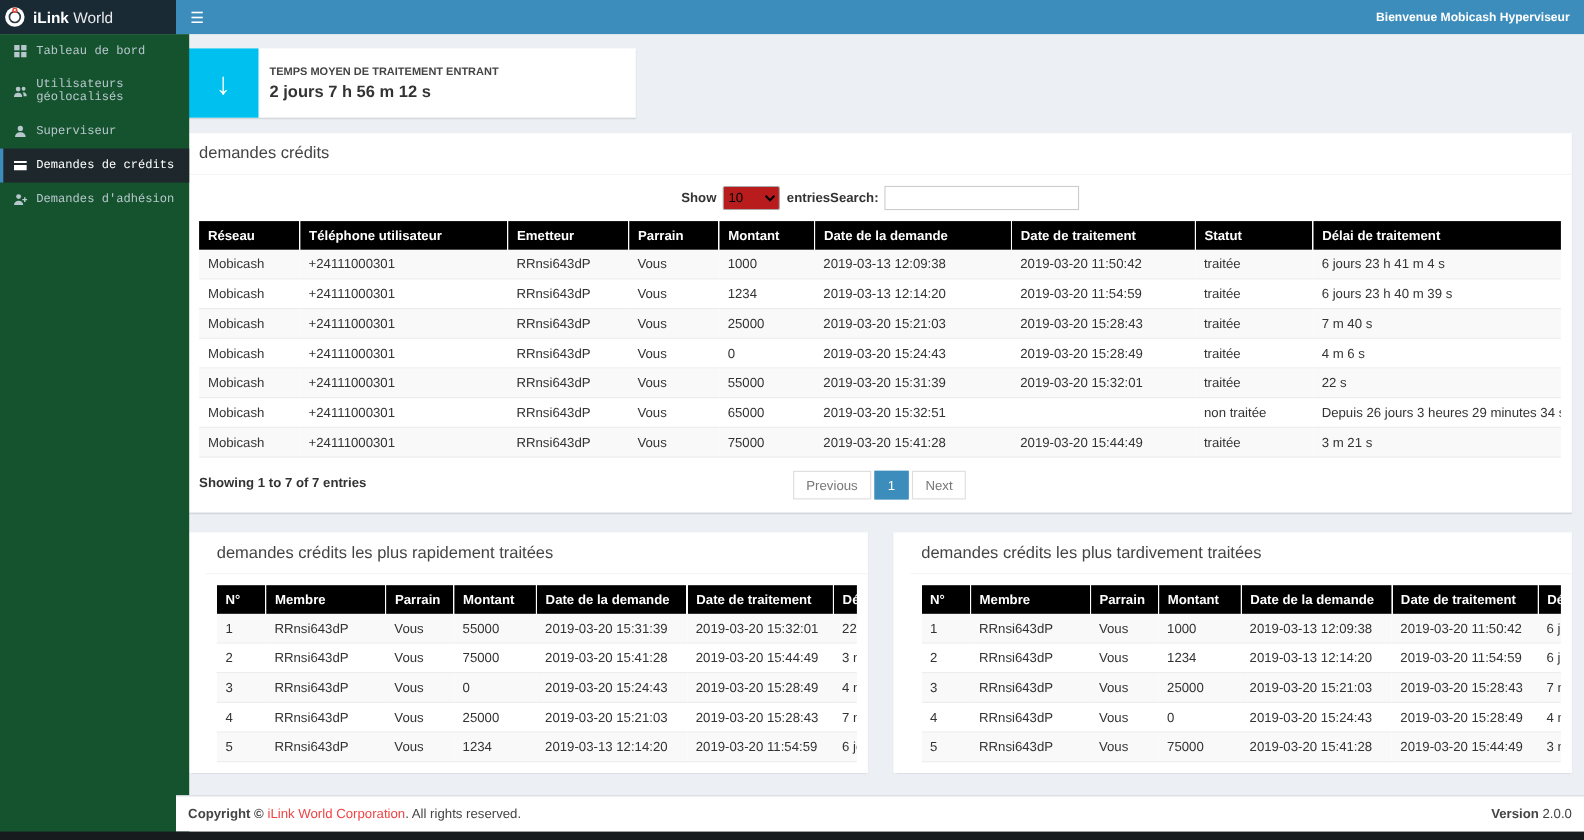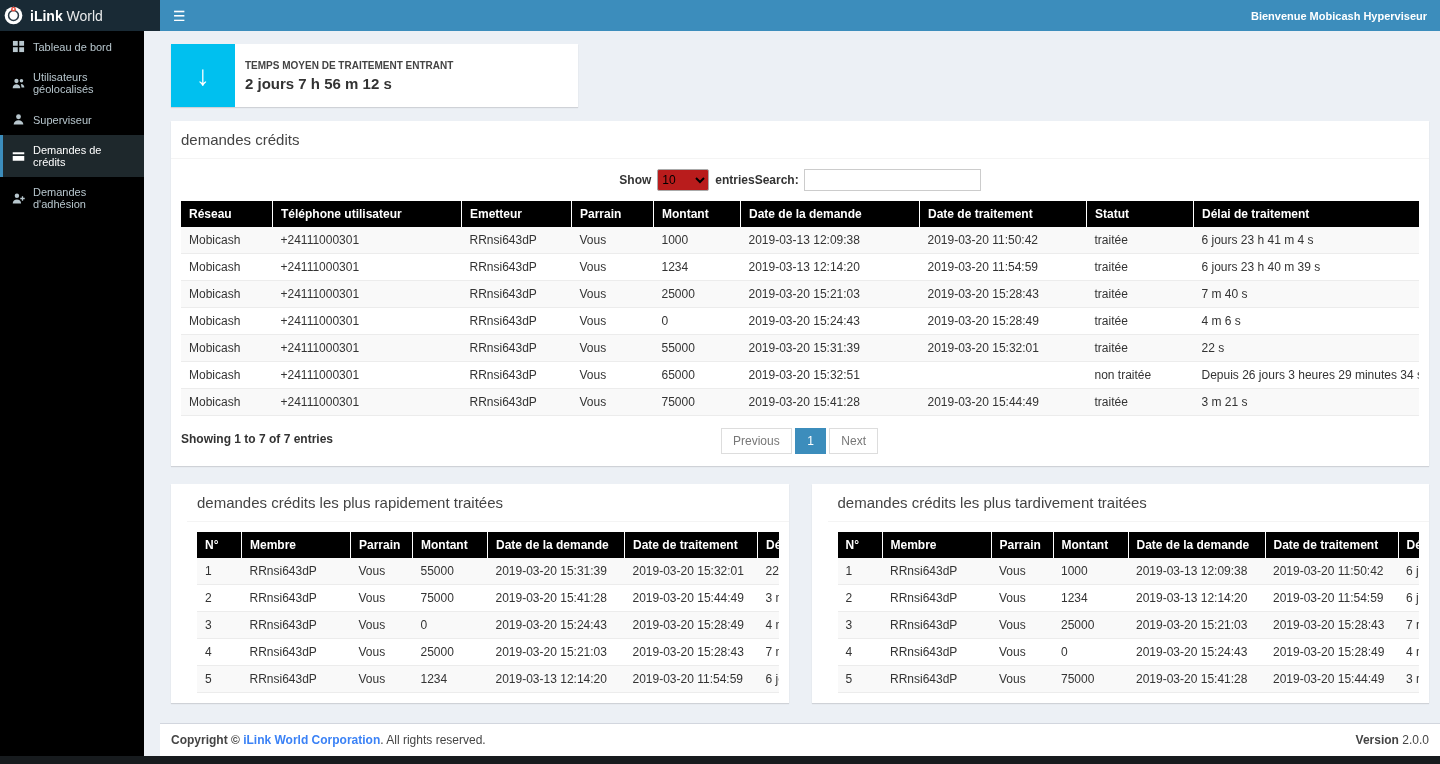--- a/index.html
+++ b/index.html
@@ -18,21 +18,21 @@
   .logo-text .bold { font-weight:bold; }
   .logo-text .light { font-weight:normal; opacity:.9; }
   .navbar {
     flex:1; background:#3c8dbc; display:flex; align-items:center;
     justify-content:space-between; padding:0 13px;
   }
   .hamburger { color:#fff; font-size:14px; line-height:1; cursor:pointer; }
   .welcome { color:#fff; font-size:11px; font-weight:bold; }
 
   
-  .sidebar { position:absolute; top:31px; left:0; width:144px; height:733px; background:#000000; z-index:4; }
+  .sidebar { position:absolute; top:31px; left:0; width:172px; height:733px; background:#14532d; z-index:4;font-family:Liberation Mono, monospace; }
   .nav-item {
     display:flex; align-items:center; gap:8px; padding:9px 8px 9px 9px;
     border-left:3px solid transparent; color:#b8c7ce; font-size:11px; cursor:pointer;
   }
   .nav-item .icn { width:13px; height:13px; flex:none; display:inline-flex; }
   .nav-item svg { width:13px; height:13px; fill:currentColor; }
   .nav-item.active { background:#1e282c; border-left-color:#3c8dbc; color:#fff; }
 
   
   .content { position:absolute; top:31px; left:160px; right:0; bottom:40px; padding:13px 11px; box-sizing:border-box; overflow:hidden; }
@@ -84,21 +84,21 @@
 
   .panels-row { display:flex; gap:23px; }
   .panels-row .panel { flex:1; margin-bottom:0;padding-left:16px; }
 
   
   .main-footer {
     position:absolute; left:160px; right:0; bottom:8px; background:#fff;
     border-top:1px solid #d2d6de; padding:9px 11px; box-sizing:border-box;
     font-size:12px; color:#444; display:flex; justify-content:space-between; z-index:6;
   }
-  .main-footer a { color:#3b82f6; font-weight:bold; text-decoration:none; cursor:pointer; }
+  .main-footer a { color:#ef4444; font-weight:normal; text-decoration:none; cursor:pointer; }
   .bottom-strip { position:absolute; left:0; right:0; bottom:0; height:8px; background:#171b1e; z-index:10; }
 </style>
 </head>
 <body>
 
 <div class="app">
 
   <header class="topbar">
     <div class="logo">
       <span class="icn" style="display:inline-flex;">

